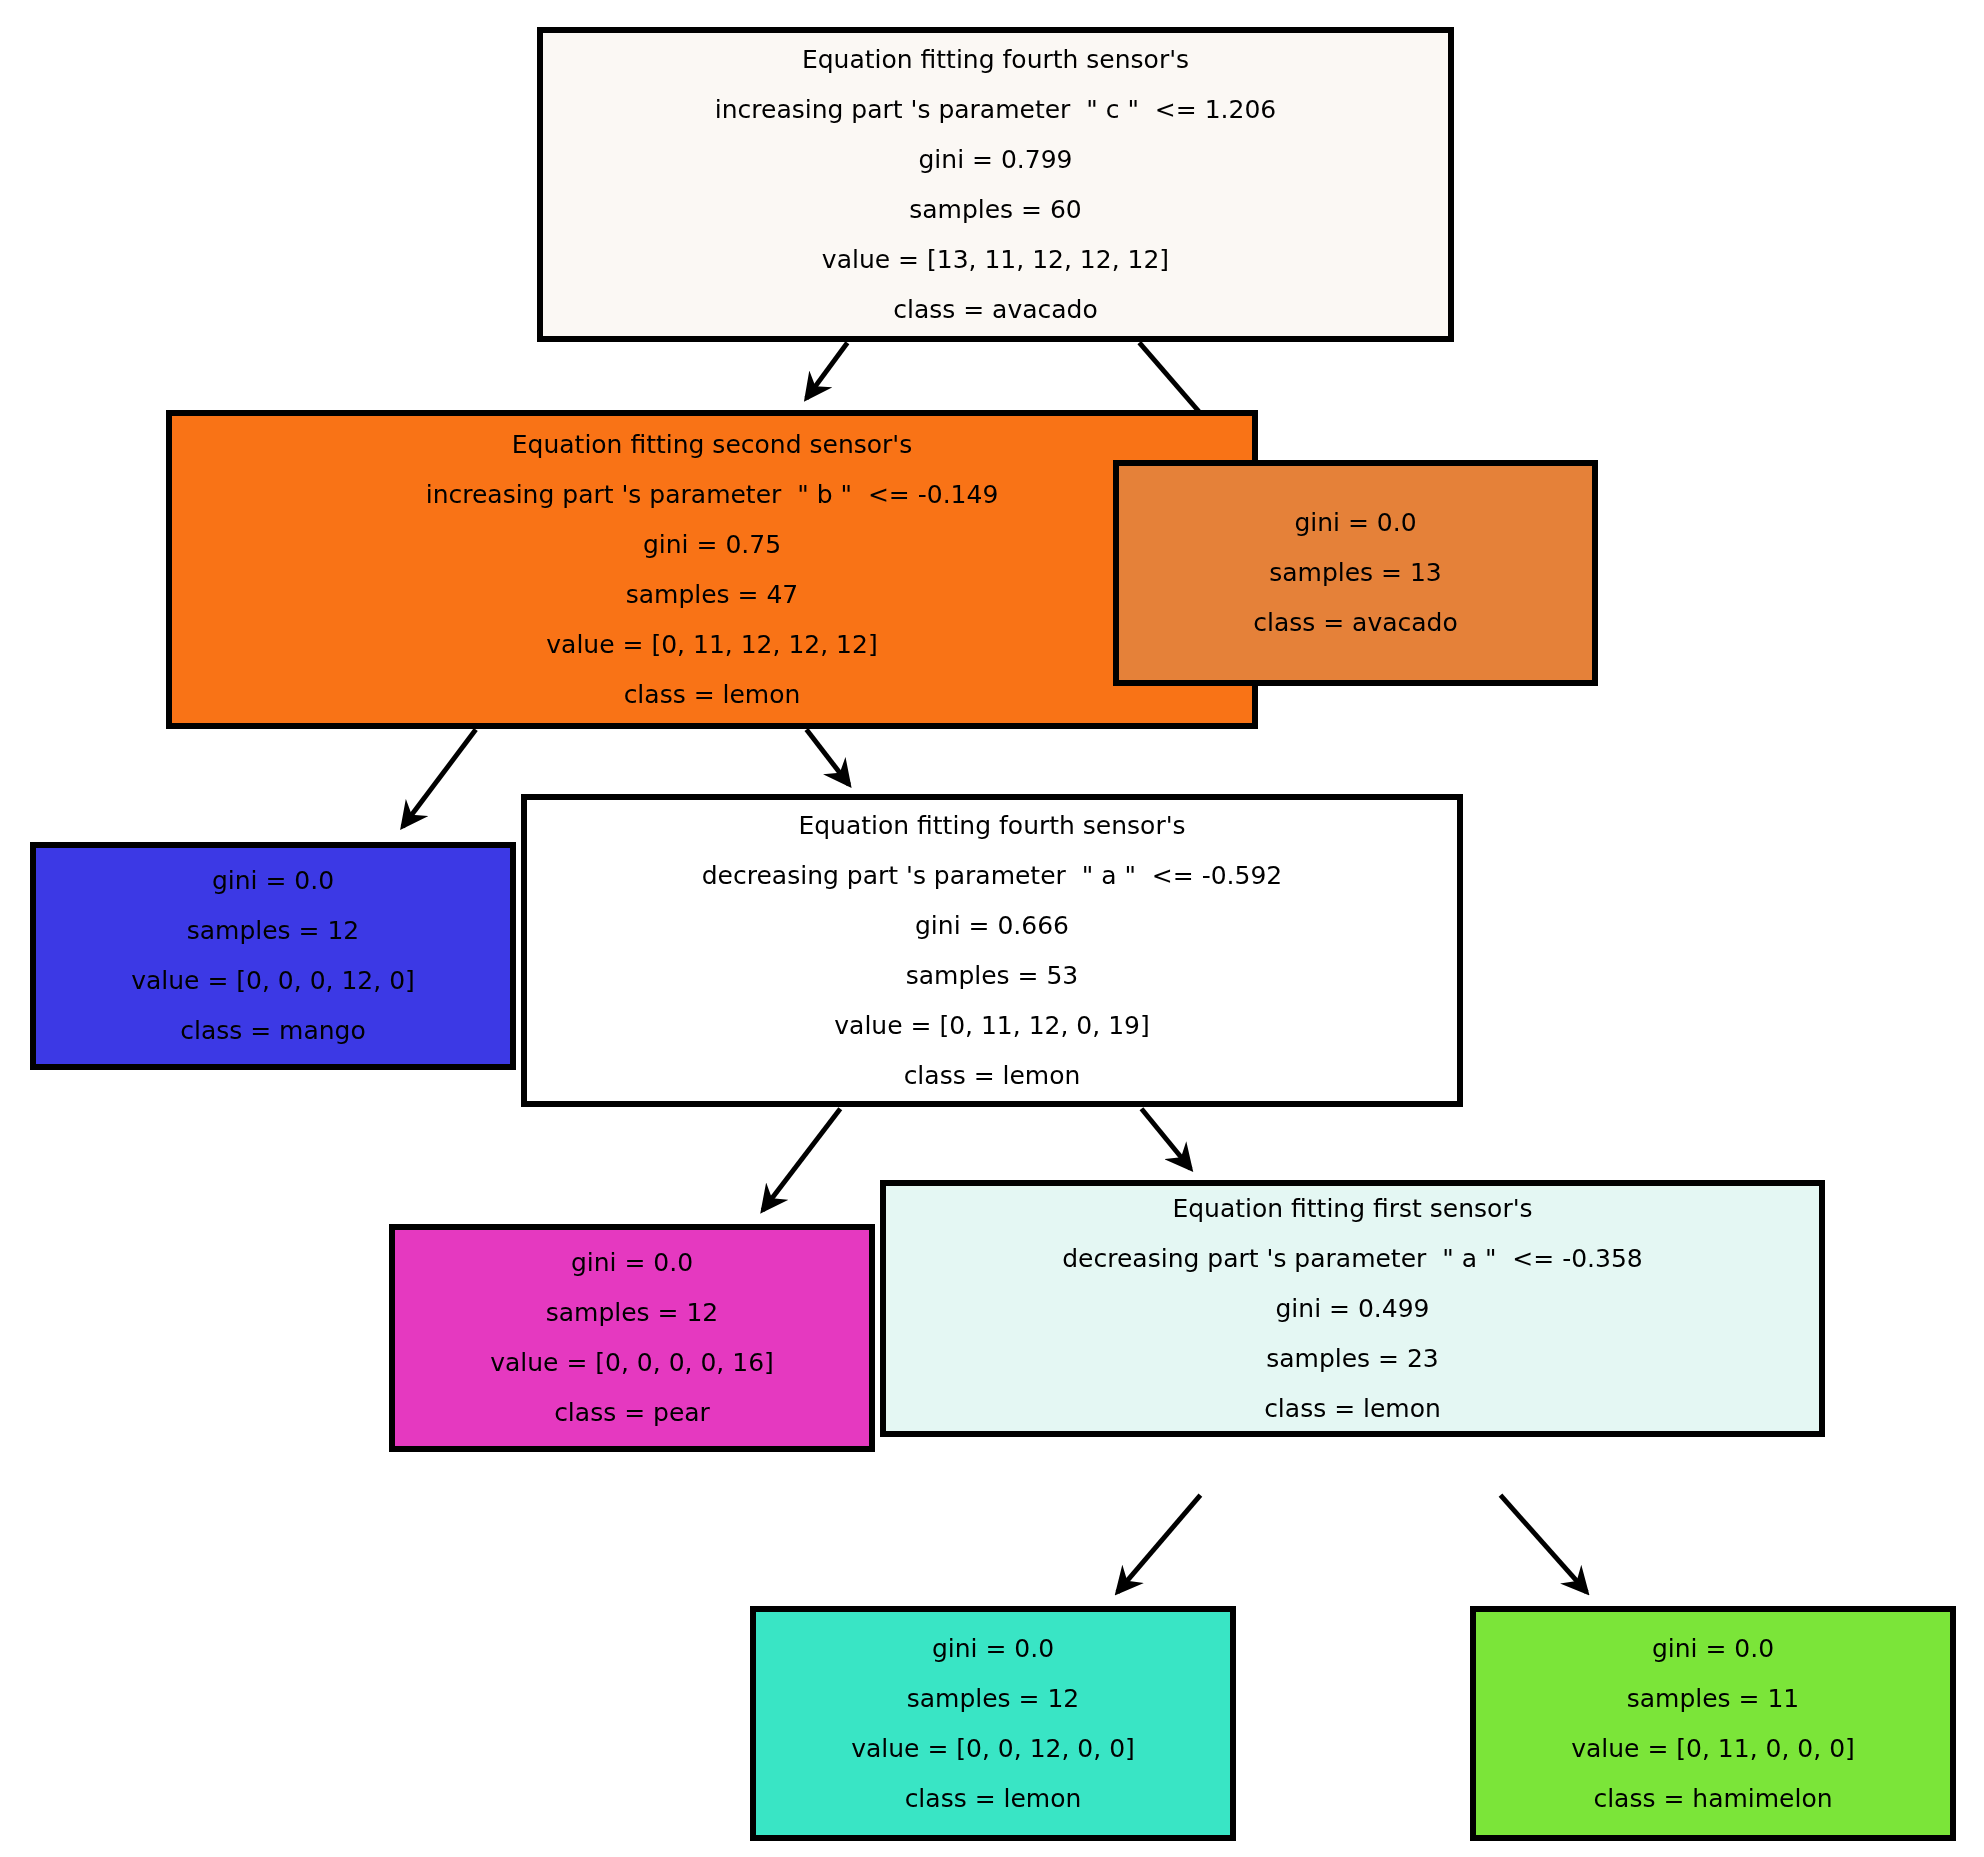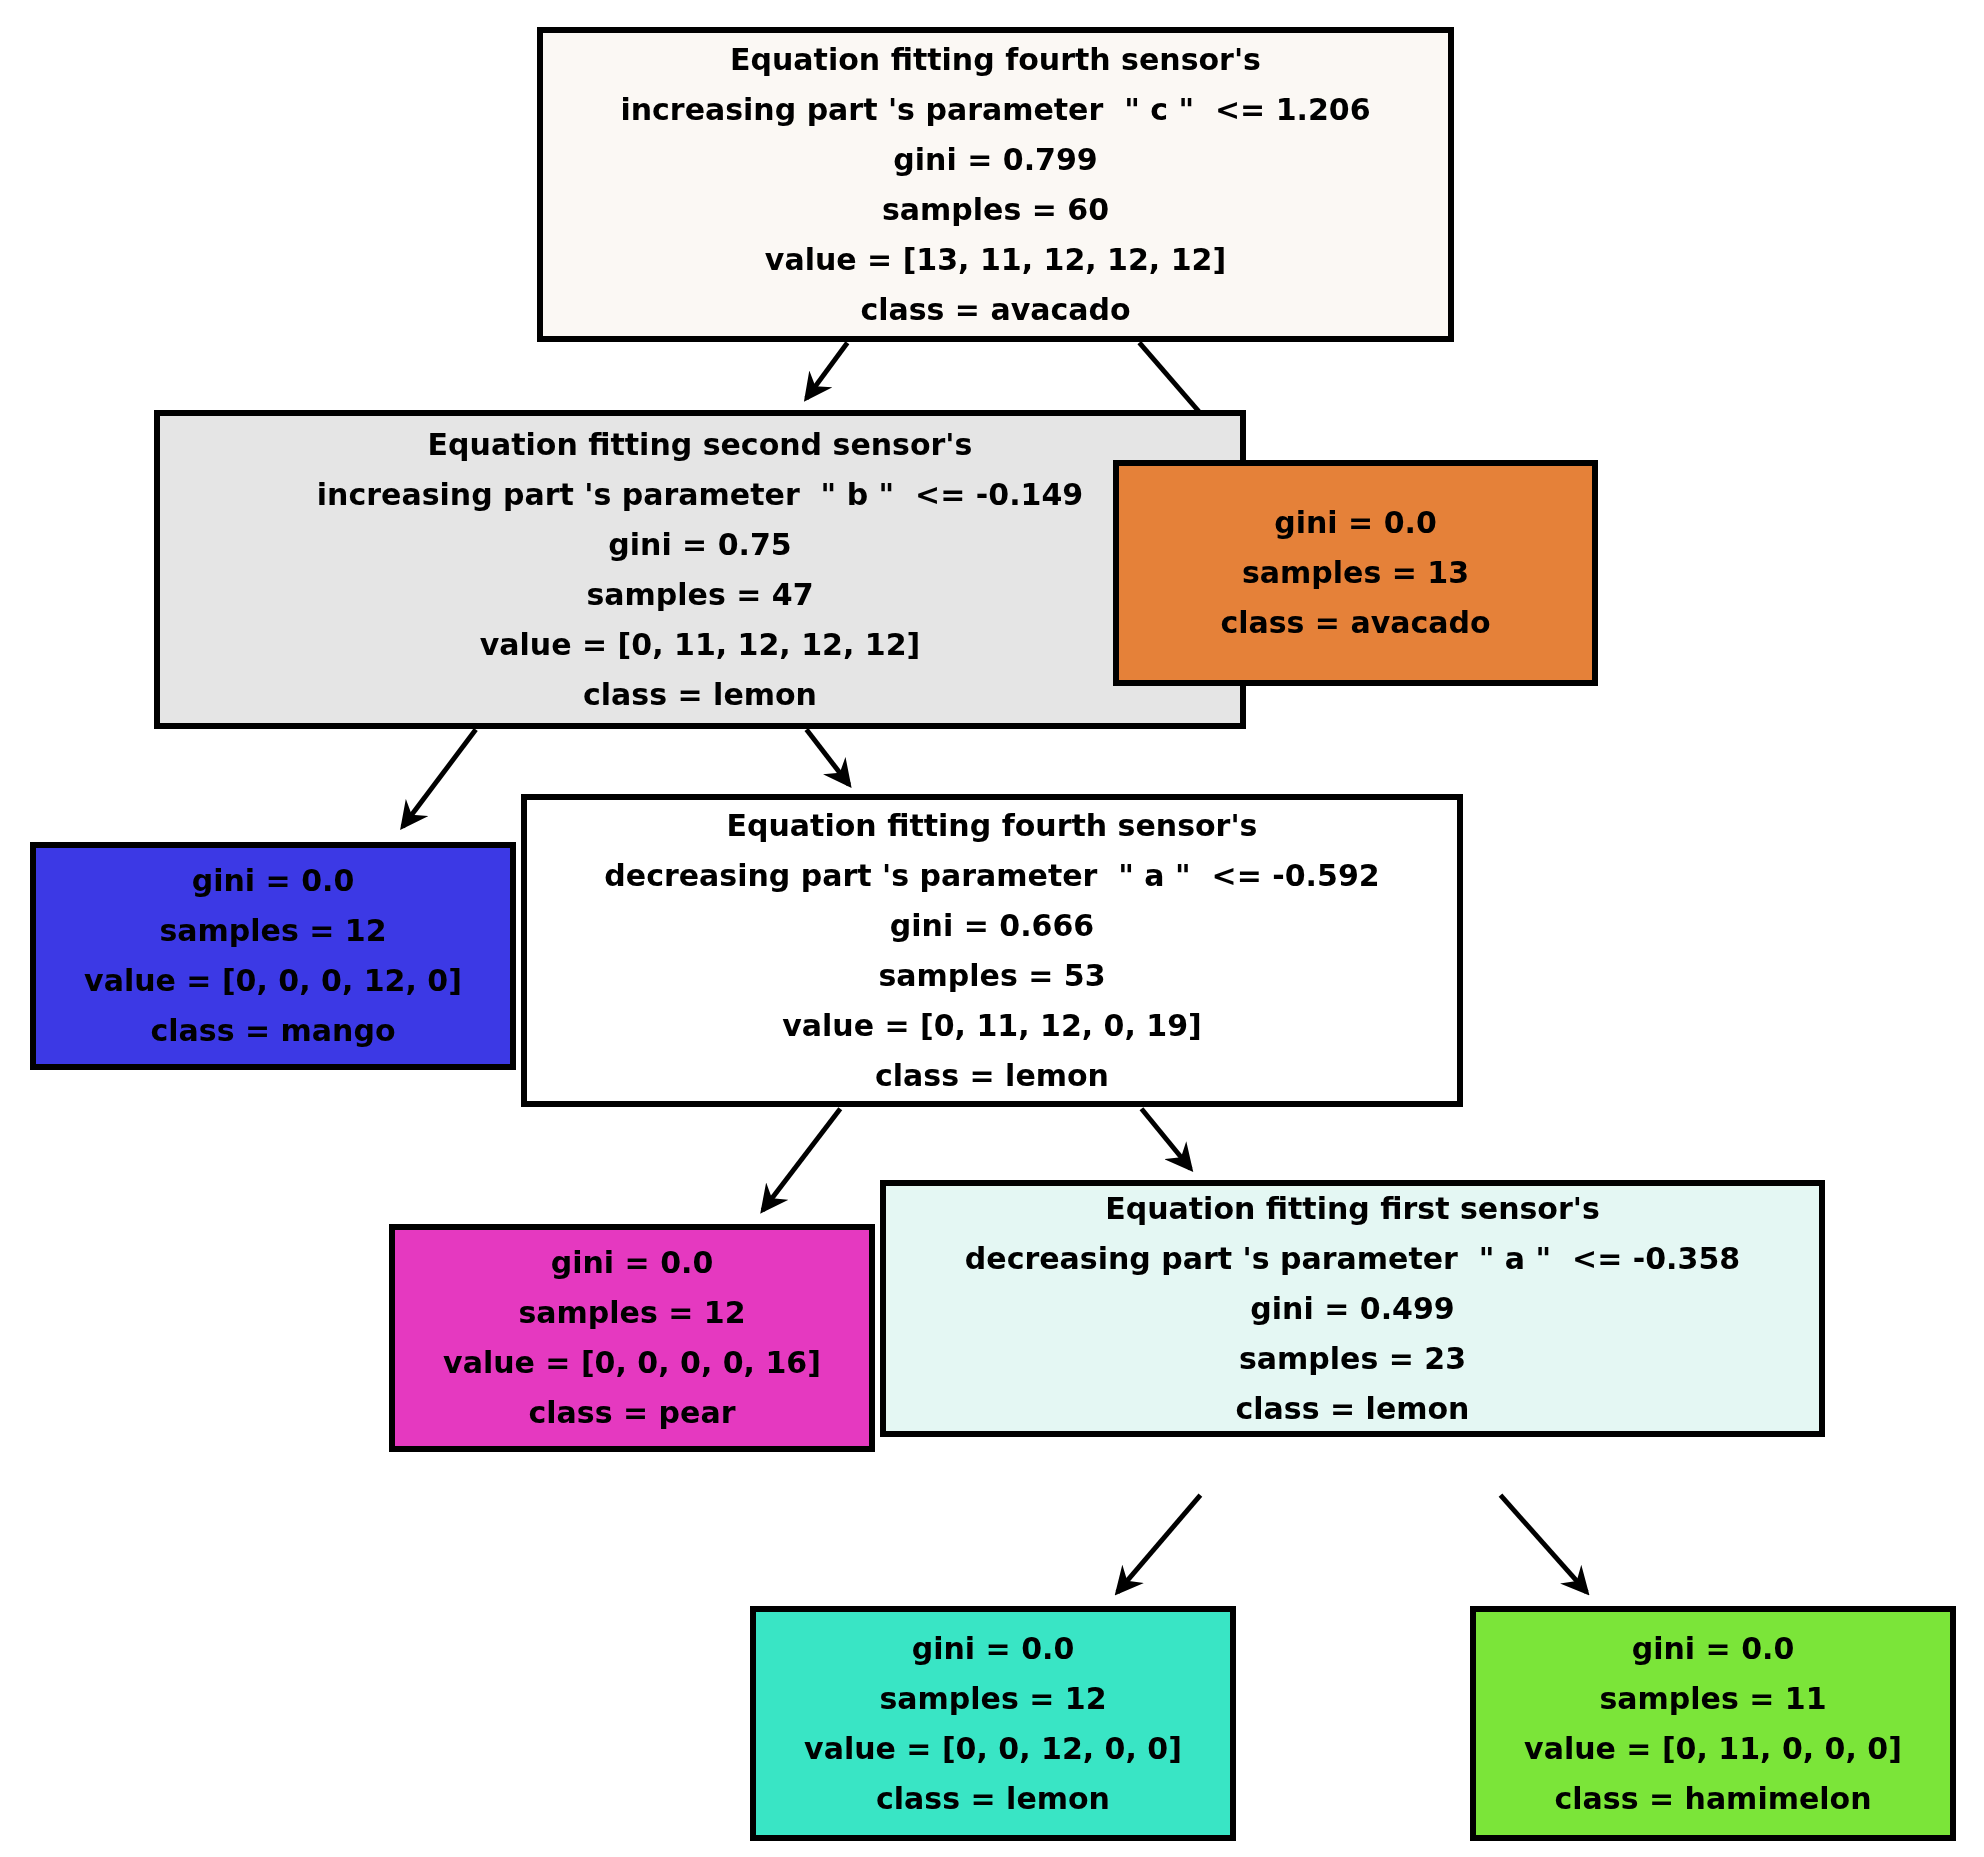--- a/index.html
+++ b/index.html
@@ -15,24 +15,23 @@
     position: absolute;
     border: 6.5px solid #000000;
     box-sizing: border-box;
     display: flex;
     flex-direction: column;
     justify-content: center;
     align-items: center;
     text-align: center;
   }
   .node .line {
-    font-size: 30px;
+    font-size: 25px;
     line-height: 50px;
     white-space: pre;
-    font-weight: bold;
   }
   #edges {
     position: absolute;
     left: 0; top: 0;
     pointer-events: none;
   }
   #edges line {
     stroke: #000000;
     stroke-width: 9;
   }
@@ -60,21 +59,21 @@
 
   <div class="node" style="left: 537px; top: 27px; width: 917px; height: 315px; background: rgb(251, 248, 244);">
     <div class="line">Equation fitting fourth sensor's</div>
     <div class="line">increasing part 's parameter  " c "  &lt;= 1.206</div>
     <div class="line">gini = 0.799</div>
     <div class="line">samples = 60</div>
     <div class="line">value = [13, 11, 12, 12, 12]</div>
     <div class="line">class = avacado</div>
   </div>
 
-  <div class="node" style="left: 154px; top: 410px; width: 1092px; height: 319px; background: #e5e5e5;">
+  <div class="node" style="left: 166px; top: 410px; width: 1092px; height: 319px; background: #f97316;">
     <div class="line">Equation fitting second sensor's</div>
     <div class="line">increasing part 's parameter  " b "  &lt;= -0.149</div>
     <div class="line">gini = 0.75</div>
     <div class="line">samples = 47</div>
     <div class="line">value = [0, 11, 12, 12, 12]</div>
     <div class="line">class = lemon</div>
   </div>
 
   <div class="node" style="left: 1113px; top: 460px; width: 485px; height: 226px; background: rgb(229, 129, 57);">
     <div class="line">gini = 0.0</div>

